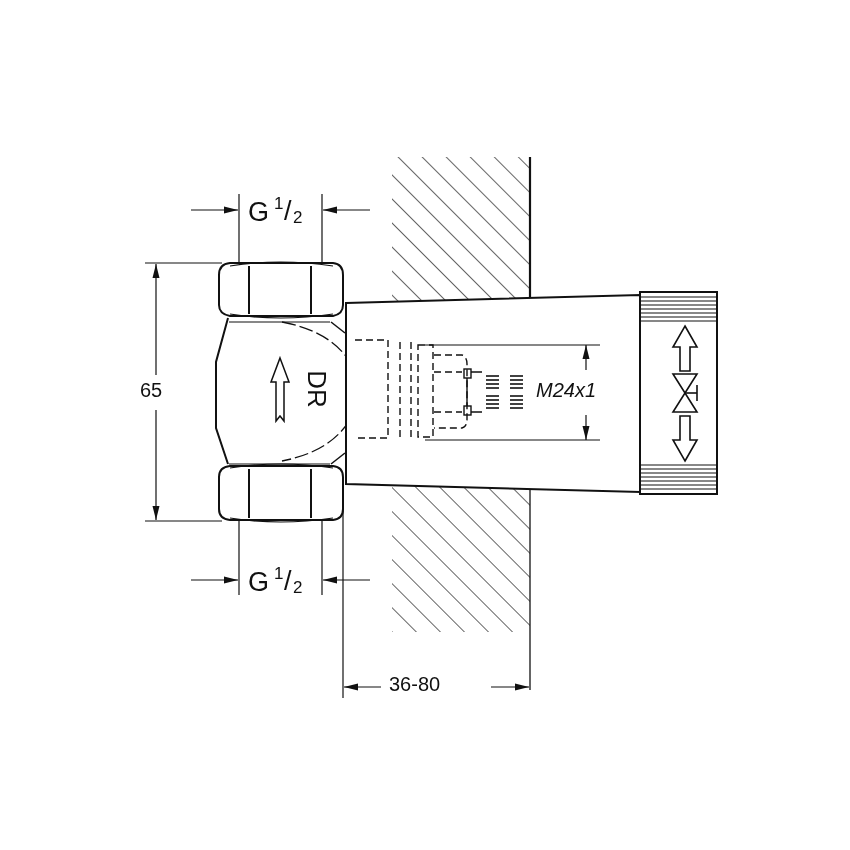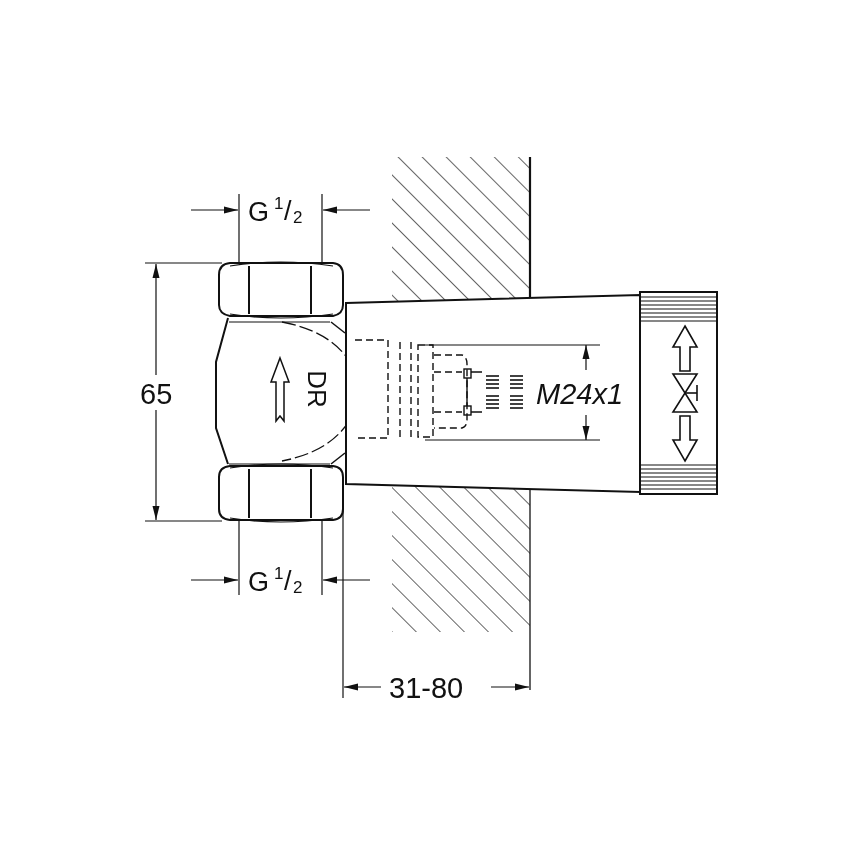--- a/index.html
+++ b/index.html
@@ -1,19 +1,19 @@
 <!DOCTYPE html>
 <html><head>
 <meta charset="utf-8">
 <style>
   html, body { margin: 0; padding: 0; background: #ffffff; }
   body { width: 850px; height: 850px; overflow: hidden; position: relative; }
   svg { position: absolute; left: 0; top: 0; }
   .lbl { position: absolute; font-family: "Liberation Sans", sans-serif; color: #111; line-height: 1; white-space: nowrap; }
-  .dim-big { font-size: 29px; }
+  .dim-big { font-size: 20px; }
   .frac-num { position: absolute; font-size: 17px; }
   .frac-slash { position: absolute; font-size: 27px; }
   .frac-den { position: absolute; font-size: 17px; }
   .g-wrap { position: absolute; width: 90px; height: 36px; }
   .g-letter { position: absolute; left: 0; top: 6px; font-size: 27px; }
   .dr { position: absolute; font-size: 26px; transform: rotate(90deg); transform-origin: center; }
 </style>
 </head>
 <body>
 
@@ -169,15 +169,15 @@
   <span class="lbl g-letter">G</span>
   <span class="lbl frac-num" style="left:26px; top:2px;">1</span>
   <span class="lbl frac-slash" style="left:36px; top:5px;">/</span>
   <span class="lbl frac-den" style="left:45px; top:16px;">2</span>
 </div>
 
 <span class="lbl dim-big" style="left:140px; top:380px;">65</span>
 
 <span class="lbl dim-big" style="left:536px; top:380px;font-style:italic;">M24x1</span>
 
-<span class="lbl dim-big" style="left:389px; top:674px;">31-80</span>
+<span class="lbl dim-big" style="left:389px; top:674px;">36-80</span>
 
 <span class="lbl dr" style="left:298px; top:376px;">DR</span>
 
 </body></html>

